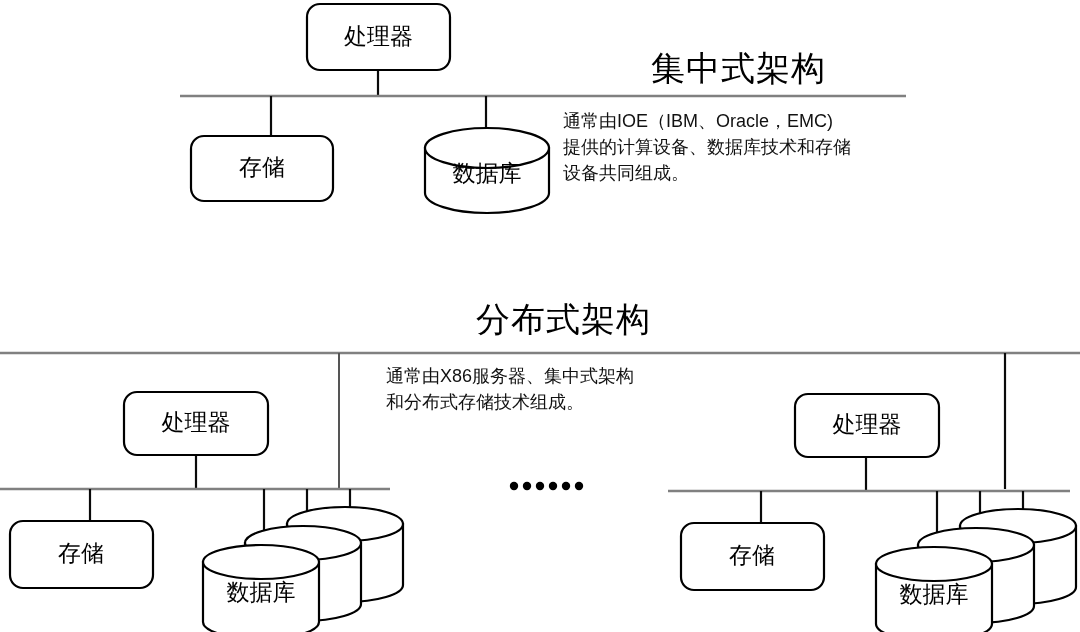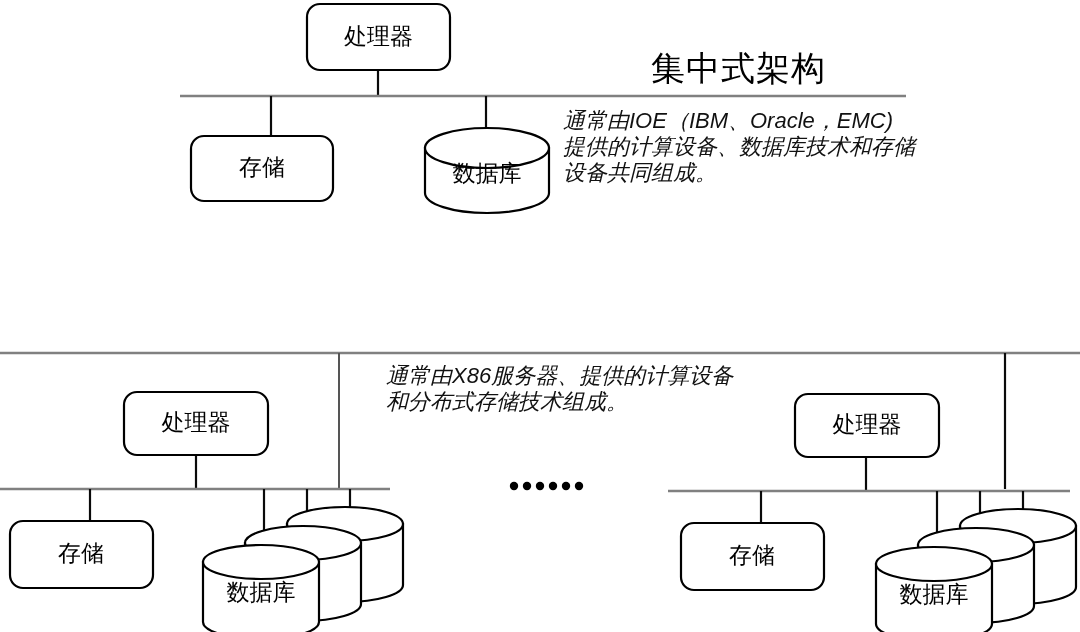--- a/index.html
+++ b/index.html
@@ -73,26 +73,25 @@
     font-size: 34px;
     font-weight: 400;
     color: #000000;
     white-space: nowrap;
     letter-spacing: 1px;
     text-align: right;
   }
   .body-text {
     position: absolute;
     font-family: "Liberation Sans", "DejaVu Sans", sans-serif;
-    font-size: 22px;
+    font-size: 18px;
     line-height: 26px;
     color: #111111;
     white-space: pre-line;
     letter-spacing: 0px;
-    font-style: italic;
   }
   #title-centralized { left: 651px; top: 46px; }
   #text-centralized  { left: 563px; top: 108px; width: 430px; }
   #title-distributed { left: 476px; top: 297px; }
   #text-distributed  { left: 386px; top: 363px; width: 420px; }
 </style>
 </head>
 <body>
 
 <div id="diagram-root">
@@ -206,17 +205,18 @@
       </g>
 
       <g>
         <path class="cyl-body" d="M876,564 L876,624 A58,17 0 0,0 992,624 L992,564 Z"></path>
         <ellipse class="cyl-top" cx="934" cy="564" rx="58" ry="17"></ellipse>
         <text class="node-label" x="934" y="596">数据库</text>
       </g>
     </g>
   </svg>
 
-
-  <div class="body-text" id="text-distributed">通常由X86服务器、提供的计算设备
+  <div class="section-title" id="title-distributed">分布式架构</div>
+
+  <div class="body-text" id="text-distributed">通常由X86服务器、集中式架构
 和分布式存储技术组成。</div>
 
 </div>
 
 </body></html>

